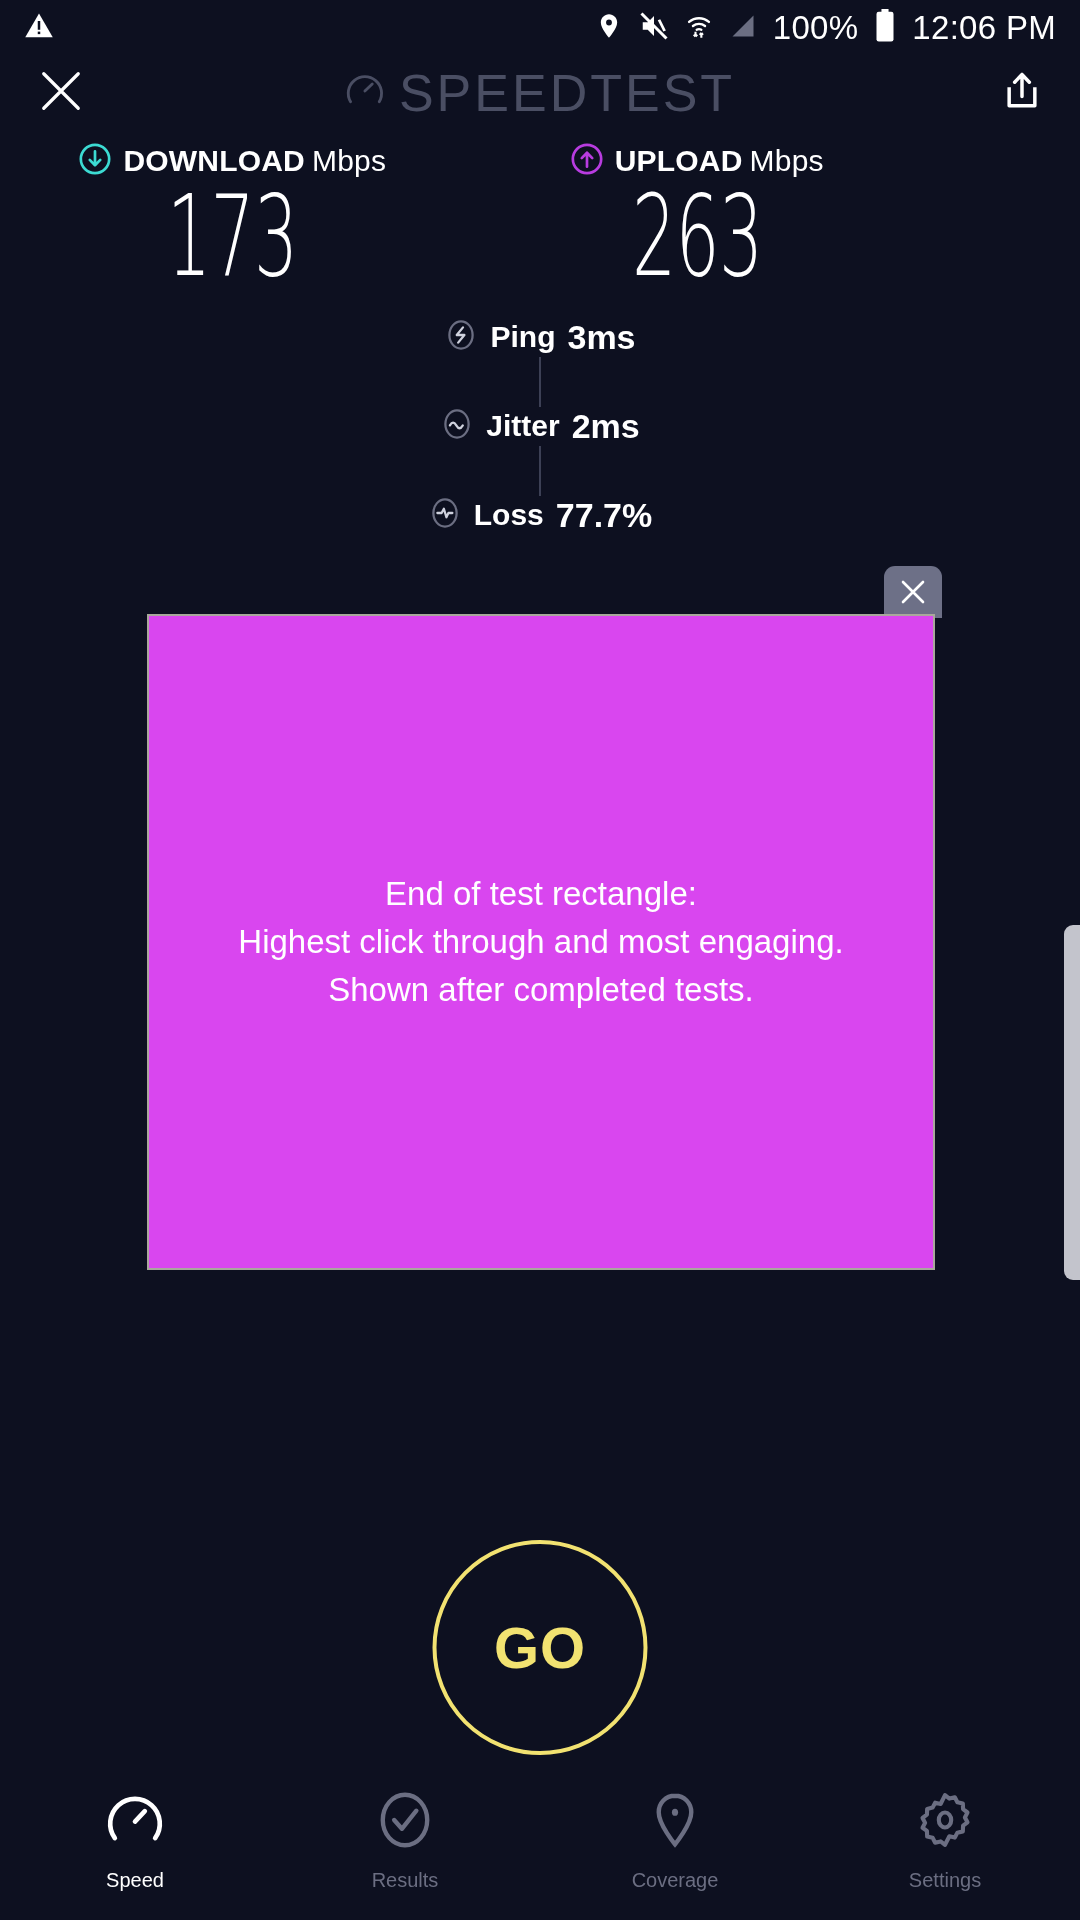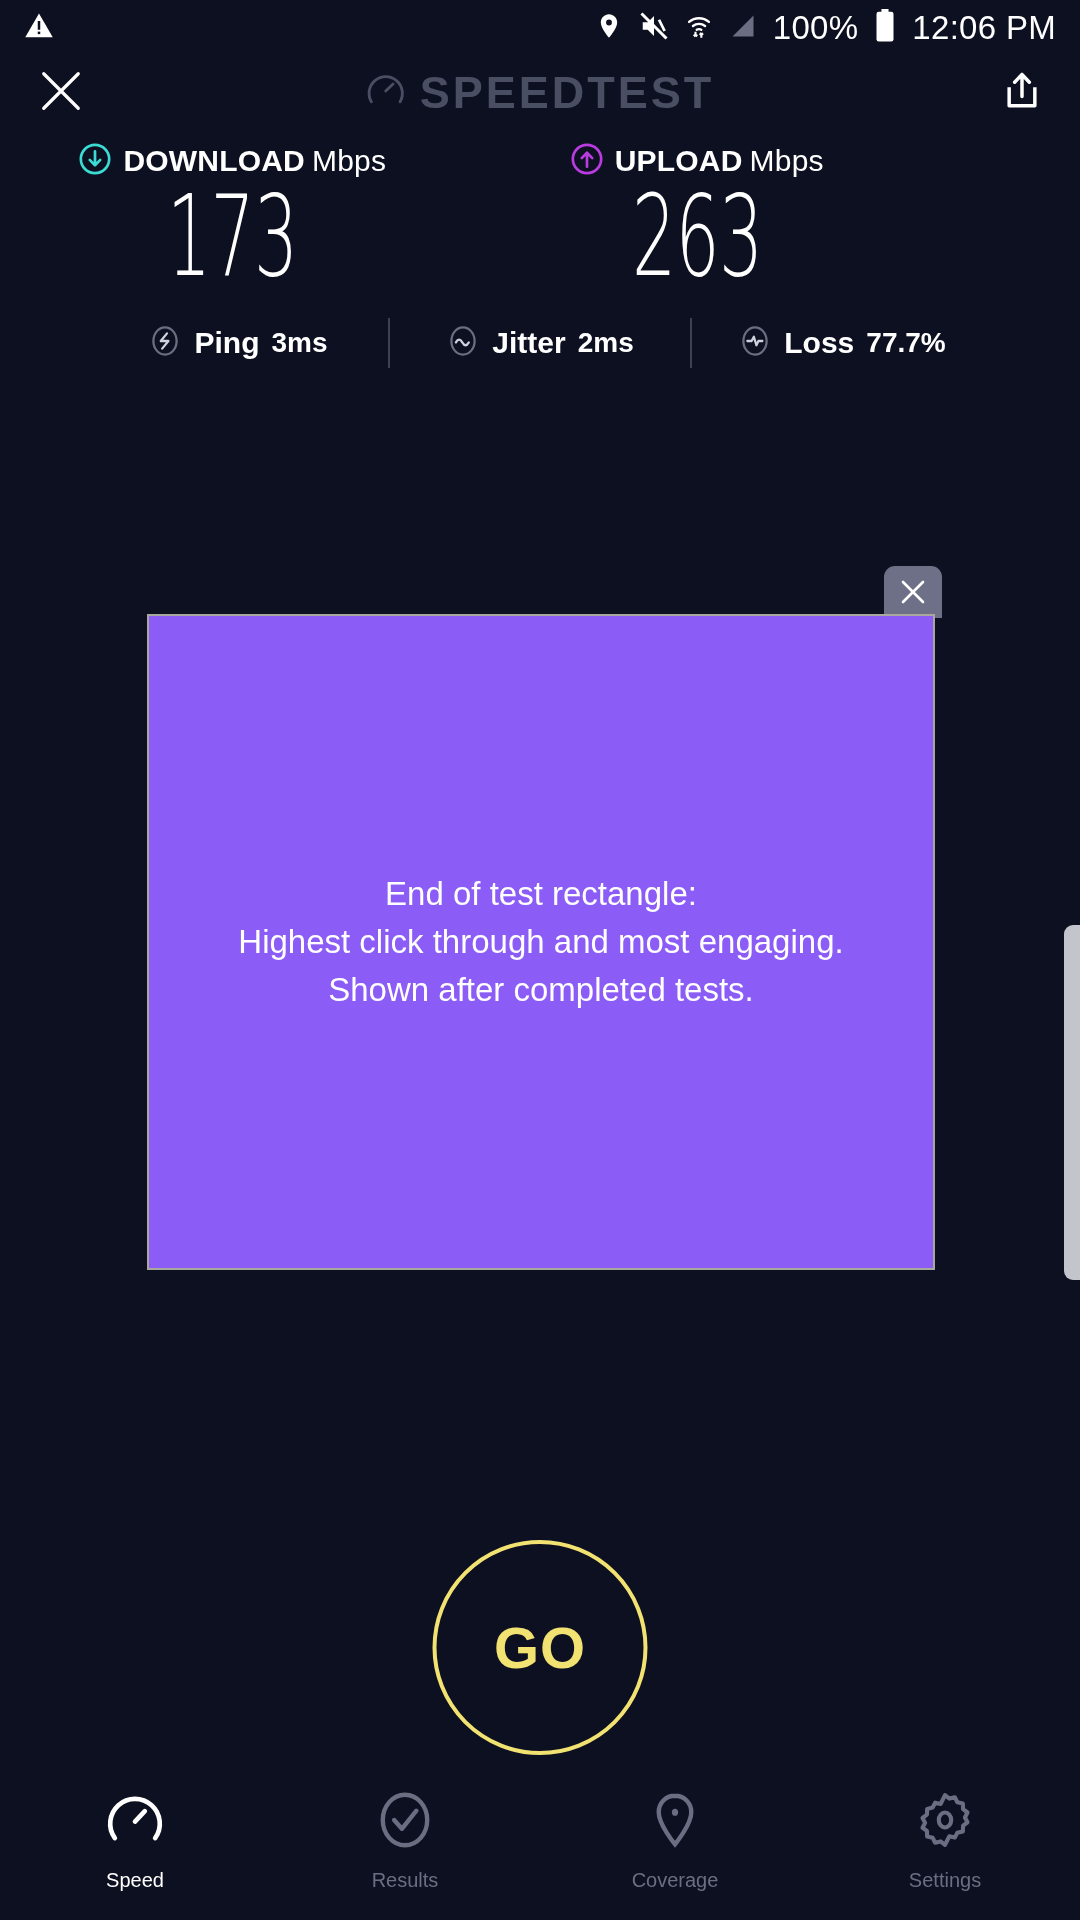--- a/index.html
+++ b/index.html
@@ -27,21 +27,21 @@
     position:absolute; top:58px; left:0; width:1080px; height:70px;
     display:flex; align-items:center;
   }
   .hdr-close{ position:absolute; left:38px; top:50%; transform:translateY(-50%); cursor:pointer; }
   .hdr-share{ position:absolute; right:36px; top:50%; transform:translateY(-50%); cursor:pointer; }
   .hdr-brand{
     position:absolute; left:50%; top:50%; transform:translate(-50%,-50%);
     display:flex; align-items:center; gap:14px;
   }
   .brand-text{
-    color:#4a4e63; font-size:45px; font-weight:700; letter-spacing:3px;
+    color:#4a4e63; font-size:52px; font-weight:400; letter-spacing:3px;
   }
 
   
   .results{
     position:absolute; top:140px; left:0; width:1080px;
   }
   .metrics-row{
     display:flex; width:929px;
   }
   .metric{ width:50%; text-align:center; }
@@ -57,45 +57,45 @@
     font-size:112px; color:#ffffff; font-weight:300; line-height:1.05;
     letter-spacing:-1px; font-family:"DejaVu Sans", sans-serif;
     font-stretch:condensed;
     transform:scaleX(0.62);
     margin-top:-4px;
   }
 
   
   .pjl{
     display:flex; align-items:center; justify-content:center;
-    margin-top:22px; width:1080px;
+    margin-top:22px; width:1080px;flex-direction:column;
   }
   .pjl-item{
     display:flex; align-items:center; gap:12px;
     width:300px; justify-content:center;
   }
   .pjl-name{ color:#ffffff; font-size:30px; font-weight:700; }
-  .pjl-val{ color:#ffffff; font-size:28px; font-weight:700; }
+  .pjl-val{ color:#ffffff; font-size:34px; font-weight:700; }
   .pjl-sep{
     width:2px; height:50px; background:#3c4055;
   }
 
   
   .ad-close{
     position:absolute; left:884px; top:566px;
     width:58px; height:52px;
     background:#6d7087;
     border-radius:11px 11px 0 0;
     display:flex; align-items:center; justify-content:center;
     cursor:pointer;
   }
   .ad-box{
     position:absolute; left:147px; top:614px;
     width:788px; height:656px;
-    background:#8b5cf6;
+    background:#d946ef;
     border:2px solid #a9a89c;
     display:flex; align-items:center; justify-content:center;
     cursor:pointer;
   }
   .ad-text{
     color:#ffffff; font-size:33px; line-height:1.45; text-align:center;
     font-weight:400;
   }
 
   

